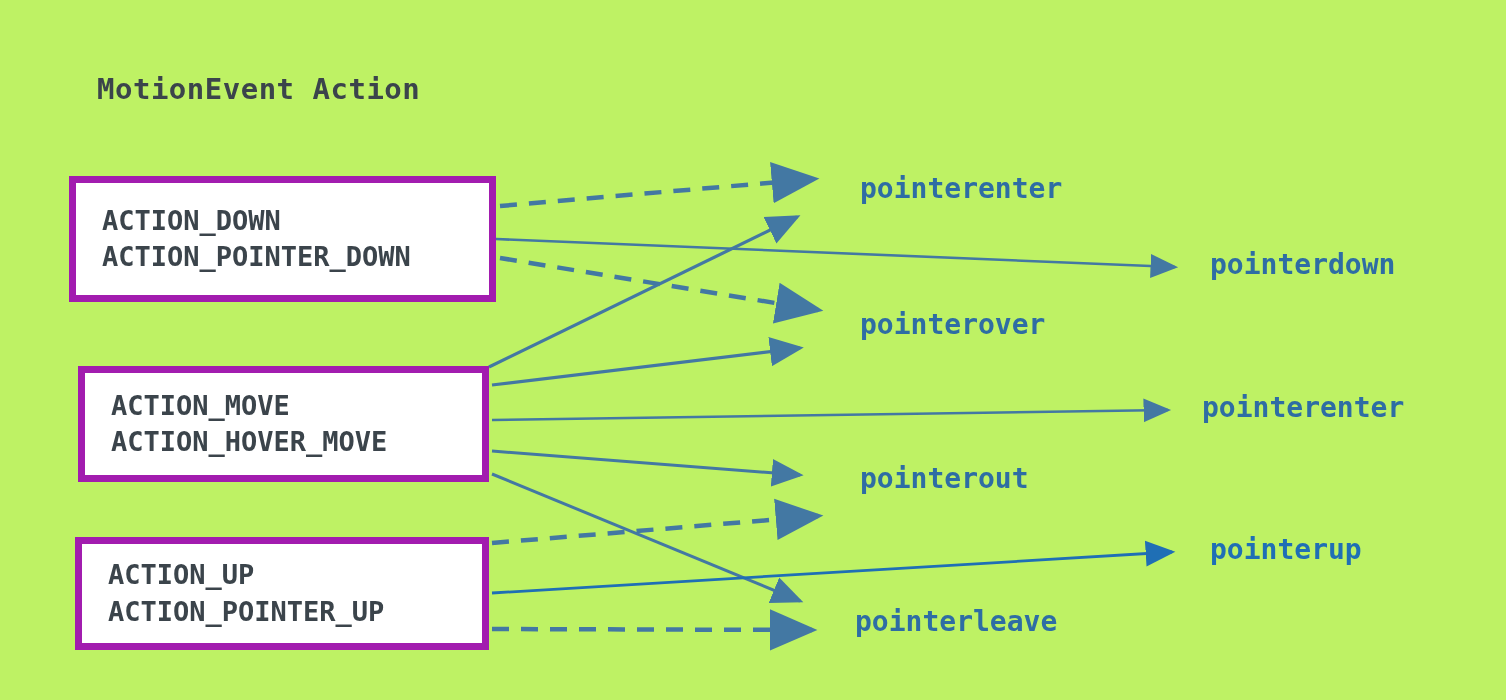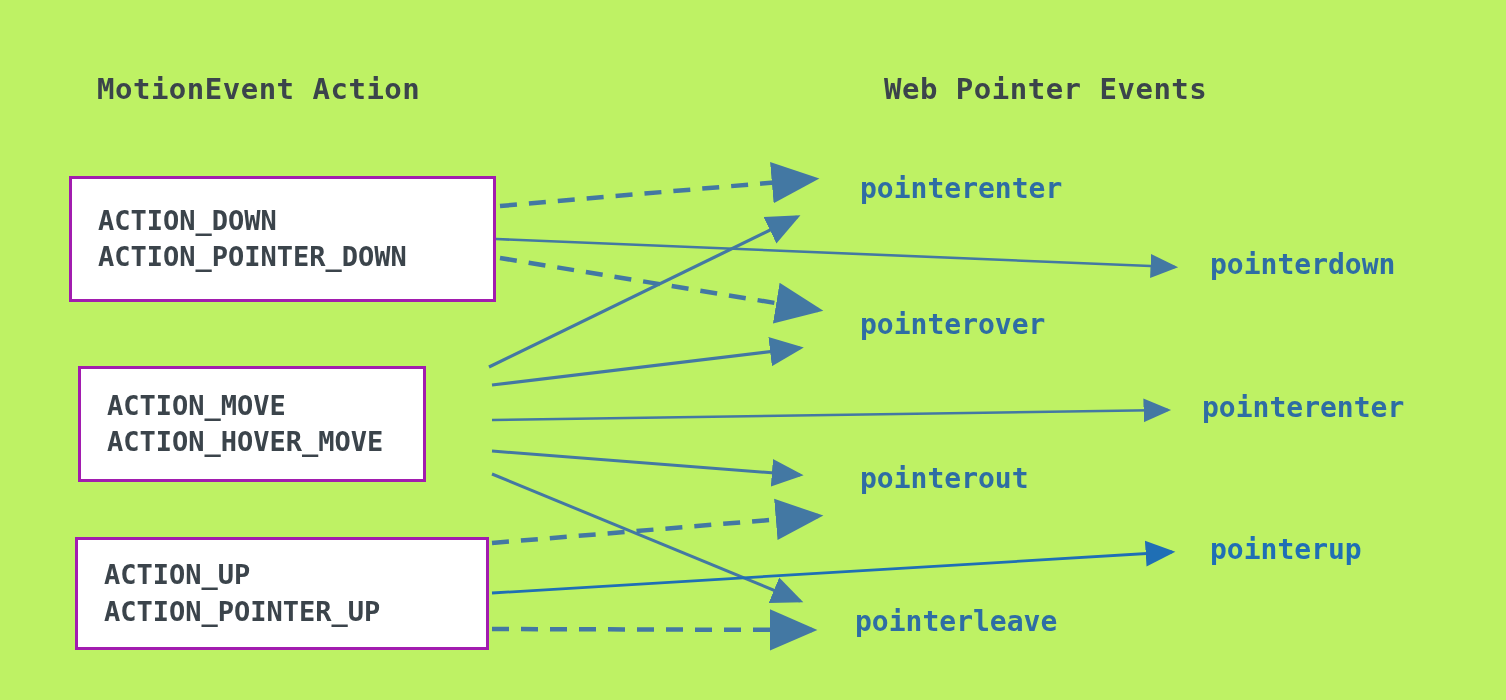--- a/index.html
+++ b/index.html
@@ -32,37 +32,37 @@
     color: #3b444b;
     letter-spacing: 0.5px;
     white-space: nowrap;
   }
   #header-left  { left: 97px;  top: 72px; }
   #header-right { left: 884px; top: 72px; }
 
   .action-box {
     position: absolute;
     box-sizing: border-box;
-    border: 3px solid #a21caf;
+    border: 7px solid #a21caf;
     background: #ffffff;
     display: flex;
     flex-direction: column;
     justify-content: center;
     padding-left: 26px;
   }
   .action-line {
     font-family: "DejaVu Sans Mono", monospace;
     font-size: 27px;
     font-weight: 700;
     color: #3b444b;
     line-height: 1.35;
     white-space: nowrap;
   }
   #box-down  { left: 69px; top: 176px; width: 427px; height: 126px; }
-  #box-move  { left: 78px; top: 366px; width: 348px; height: 116px; }
+  #box-move  { left: 78px; top: 366px; width: 411px; height: 116px; }
   #box-up    { left: 75px; top: 537px; width: 414px; height: 113px; }
 
   .event-label {
     position: absolute;
     font-family: "DejaVu Sans Mono", monospace;
     font-size: 28px;
     font-weight: 700;
     color: #2e6da4;
     white-space: nowrap;
   }
@@ -107,21 +107,20 @@
     <line x1="492" y1="474" x2="800" y2="601" stroke="#4378a3" stroke-width="3.0" marker-end="url(#ah)"></line>
 
     <line x1="492" y1="543" x2="818" y2="516" stroke="#4378a3" stroke-width="4.5" stroke-dasharray="17 12" marker-end="url(#ah)"></line>
 
     <line x1="492" y1="593" x2="1172" y2="552" stroke="#1f6fb5" stroke-width="2.8" marker-end="url(#ah-bright)"></line>
 
     <line x1="492" y1="629" x2="812" y2="630" stroke="#4378a3" stroke-width="4.5" stroke-dasharray="17 12" marker-end="url(#ah)"></line>
   </svg>
 
   <div class="col-header" id="header-left">MotionEvent Action</div>
-  <div class="col-header" id="header-right">Web Pointer Events</div>
 
   <div class="action-box" id="box-down">
     <div class="action-line">ACTION_DOWN</div>
     <div class="action-line">ACTION_POINTER_DOWN</div>
   </div>
 
   <div class="action-box" id="box-move">
     <div class="action-line">ACTION_MOVE</div>
     <div class="action-line">ACTION_HOVER_MOVE</div>
   </div>

